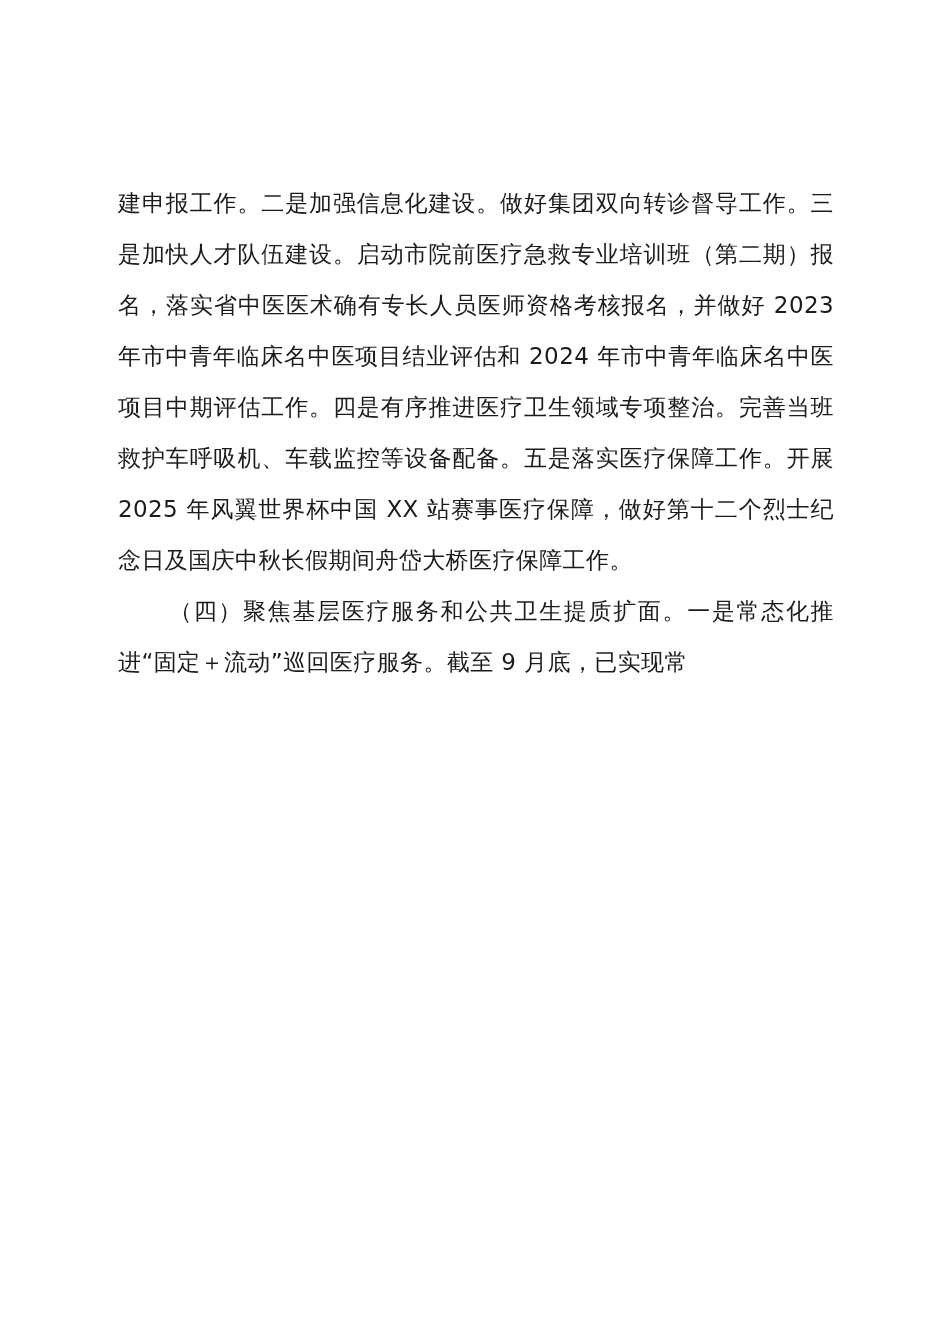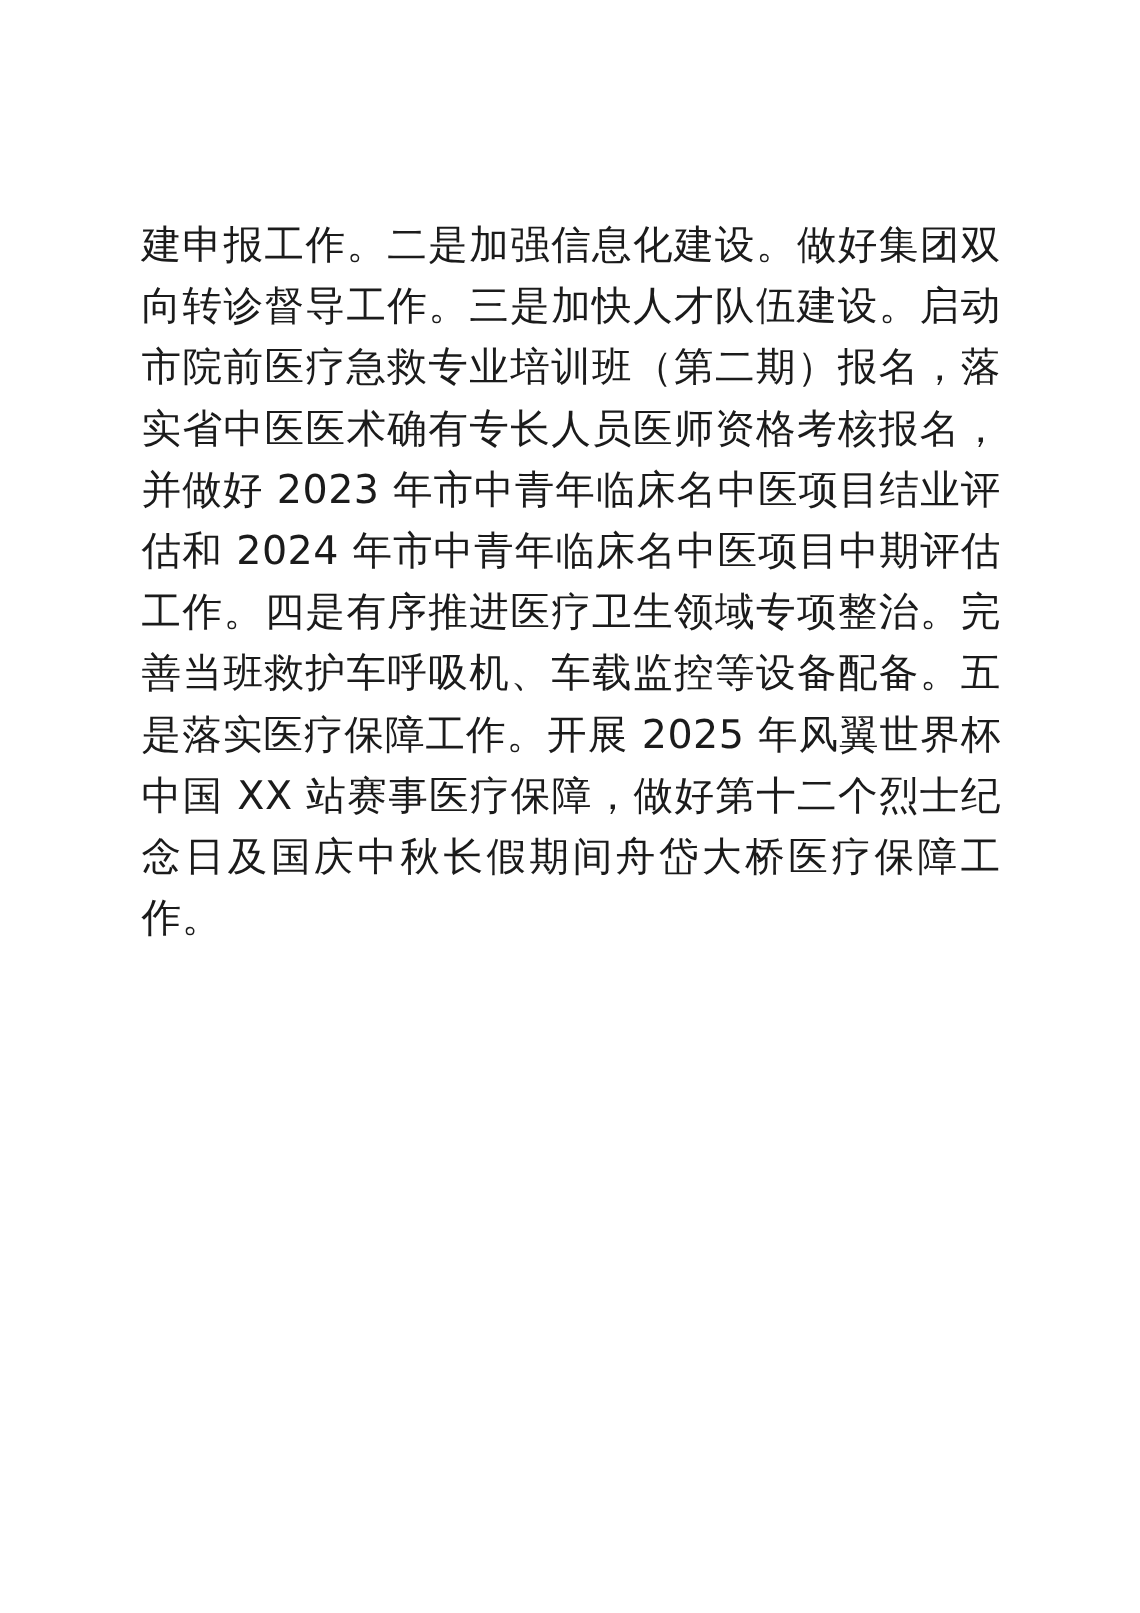--- a/index.html
+++ b/index.html
@@ -19,35 +19,36 @@
     box-sizing: border-box;
   }
   .doc-body {
     position: absolute;
     left: 118px;
     top: 178px;
     width: 716px;
   }
   .para {
     margin: 0 0 0 0;
-    font-size: 33px;
+    font-size: 23px;
     line-height: 51px;
     color: #1b1b1b;
     text-align: justify;
     text-justify: inter-ideograph;
     letter-spacing: 0.4px;
     font-weight: 400;
   }
   .para.indent {
     text-indent: 51px;
   }
   .para + .para {
     margin-top: 0;
   }
 </style>
 </head>
 <body>
 
 <div class="page">
   <div class="doc-body">
     <p class="para">建申报工作。二是加强信息化建设。做好集团双向转诊督导工作。三是加快人才队伍建设。启动市院前医疗急救专业培训班（第二期）报名，落实省中医医术确有专长人员医师资格考核报名，并做好 2023 年市中青年临床名中医项目结业评估和 2024 年市中青年临床名中医项目中期评估工作。四是有序推进医疗卫生领域专项整治。完善当班救护车呼吸机、车载监控等设备配备。五是落实医疗保障工作。开展 2025 年风翼世界杯中国 XX 站赛事医疗保障，做好第十二个烈士纪念日及国庆中秋长假期间舟岱大桥医疗保障工作。</p>
+    <p class="para indent">（四）聚焦基层医疗服务和公共卫生提质扩面。一是常态化推进“固定＋流动”巡回医疗服务。截至 9 月底，已实现常</p>
   </div>
 </div>
 
 </body></html>

